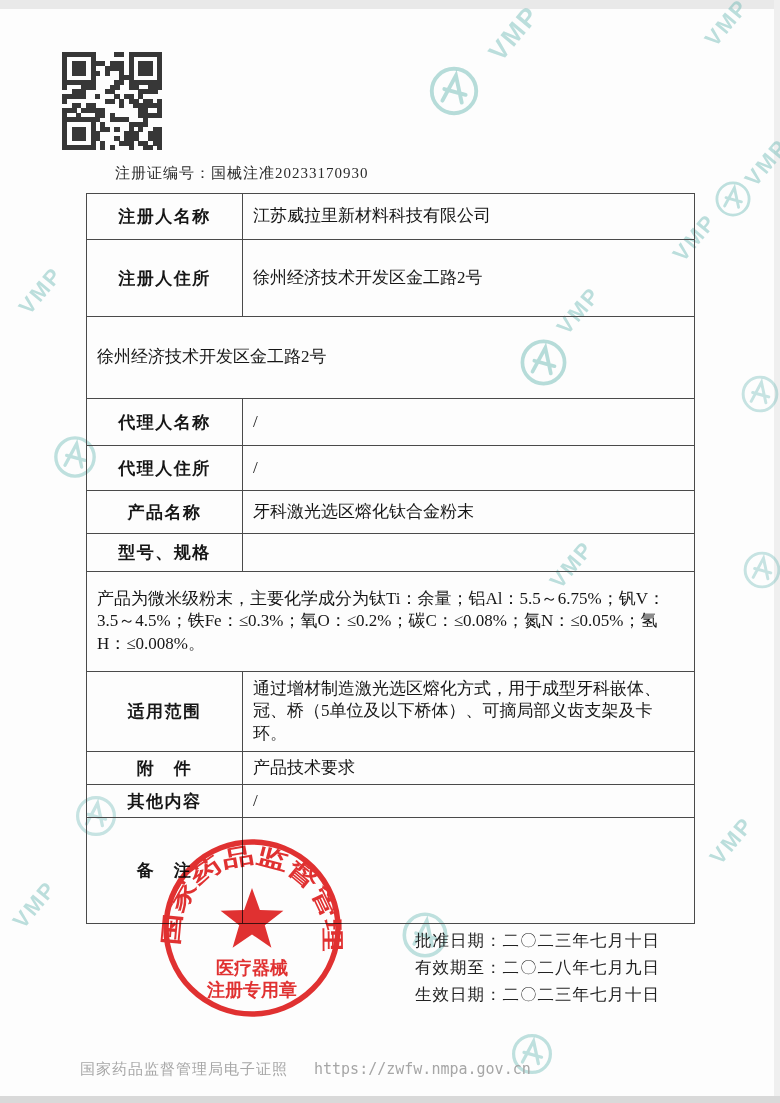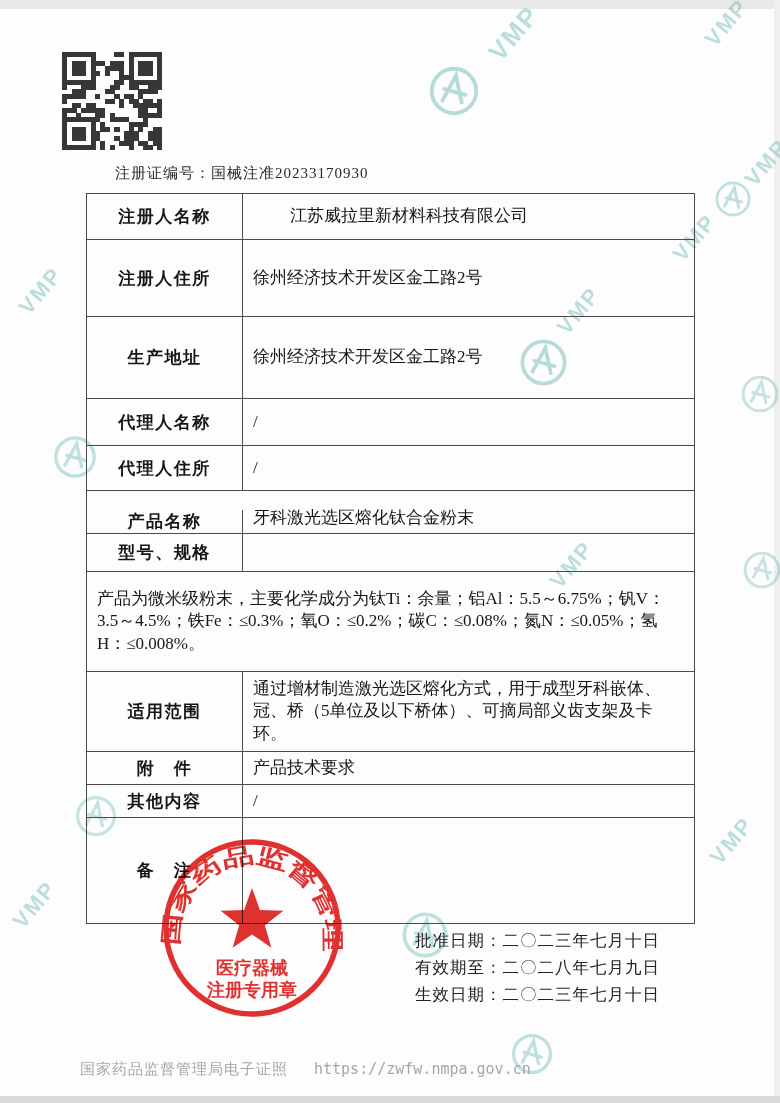--- a/index.html
+++ b/index.html
@@ -15,29 +15,29 @@
 
   
   .title{position:absolute;left:0;top:124px;width:780px;text-align:center;
          font-family:"Liberation Sans","DejaVu Sans",sans-serif;
          font-weight:bold;font-size:23px;letter-spacing:1px;color:#111;}
   .regno{position:absolute;left:115px;top:164px;font-size:15px;color:#2a2a2a;letter-spacing:1px;}
 
   
   .cert-table{position:absolute;left:86px;top:193px;width:609px;border:1.5px solid #4a4a4a;box-sizing:border-box;}
   .row{display:flex;border-top:1px solid #4a4a4a;box-sizing:border-box;}
-  .row:first-child{border-top:none;gap:37px;}
+  .row:first-child{border-top:none;}
   .cell-label{width:156px;flex:0 0 156px;display:flex;align-items:center;justify-content:center;
               border-right:1px solid #4a4a4a;box-sizing:border-box;
               font-family:"Liberation Sans","DejaVu Sans",sans-serif;
               font-weight:bold;font-size:17px;letter-spacing:1.5px;color:#161616;text-align:center;}
   .cell-value{flex:1;display:flex;align-items:center;padding:4px 10px;box-sizing:border-box;
               font-size:17px;line-height:1.32;color:#161616;}
   .h45{height:45px;} .h77{height:77px;} .h82{height:82px;} .h47{height:47px;}
-  .h45b{height:45px;} .h43{height:43px;align-items:flex-end;} .h38{height:38px;} .h100{height:100px;}
+  .h45b{height:45px;} .h43{height:43px;} .h38{height:38px;} .h100{height:100px;}
   .h80{height:80px;} .h33{height:33px;} .h33b{height:33px;} .h106{height:106px;}
 
   
   .approval{position:absolute;left:94px;top:936px;font-size:16.5px;color:#222;letter-spacing:1px;}
   .dates{position:absolute;left:415px;top:930px;font-size:16.5px;color:#222;letter-spacing:1px;}
   .dates .dline{margin-bottom:5px;text-align:right;}
 
   
   .seal{position:absolute;left:157px;top:833px;width:190px;height:190px;
         mix-blend-mode:multiply;opacity:.92;}
@@ -371,21 +371,20 @@
   <div class="cert-table">
     <div class="row h45">
       <div class="cell-label">注册人名称</div>
       <div class="cell-value">江苏威拉里新材料科技有限公司</div>
     </div>
     <div class="row h77">
       <div class="cell-label">注册人住所</div>
       <div class="cell-value">徐州经济技术开发区金工路2号</div>
     </div>
     <div class="row h82">
-      <div class="cell-label">生产地址</div>
       <div class="cell-value">徐州经济技术开发区金工路2号</div>
     </div>
     <div class="row h47">
       <div class="cell-label">代理人名称</div>
       <div class="cell-value">/</div>
     </div>
     <div class="row h45b">
       <div class="cell-label">代理人住所</div>
       <div class="cell-value">/</div>
     </div>

